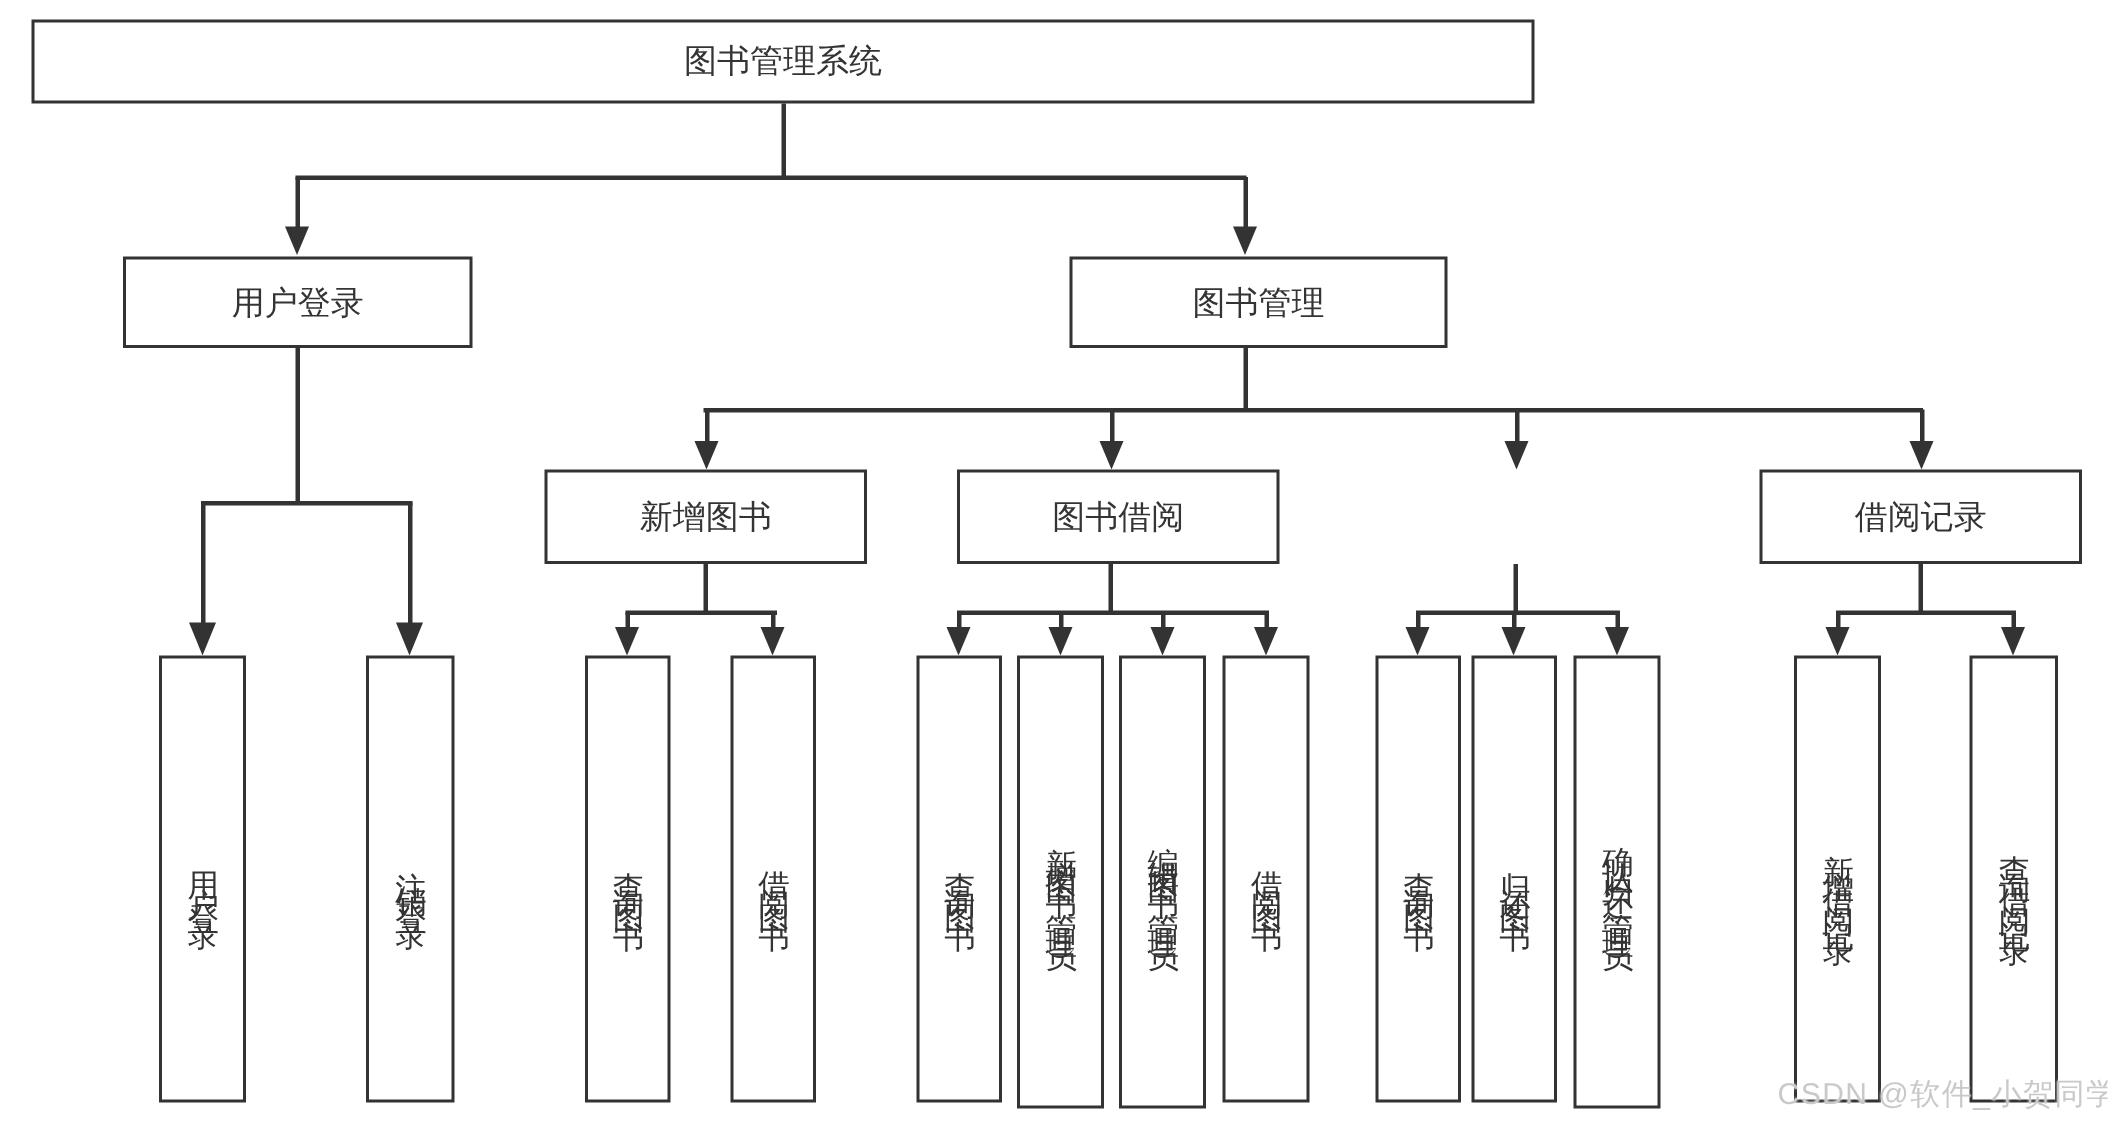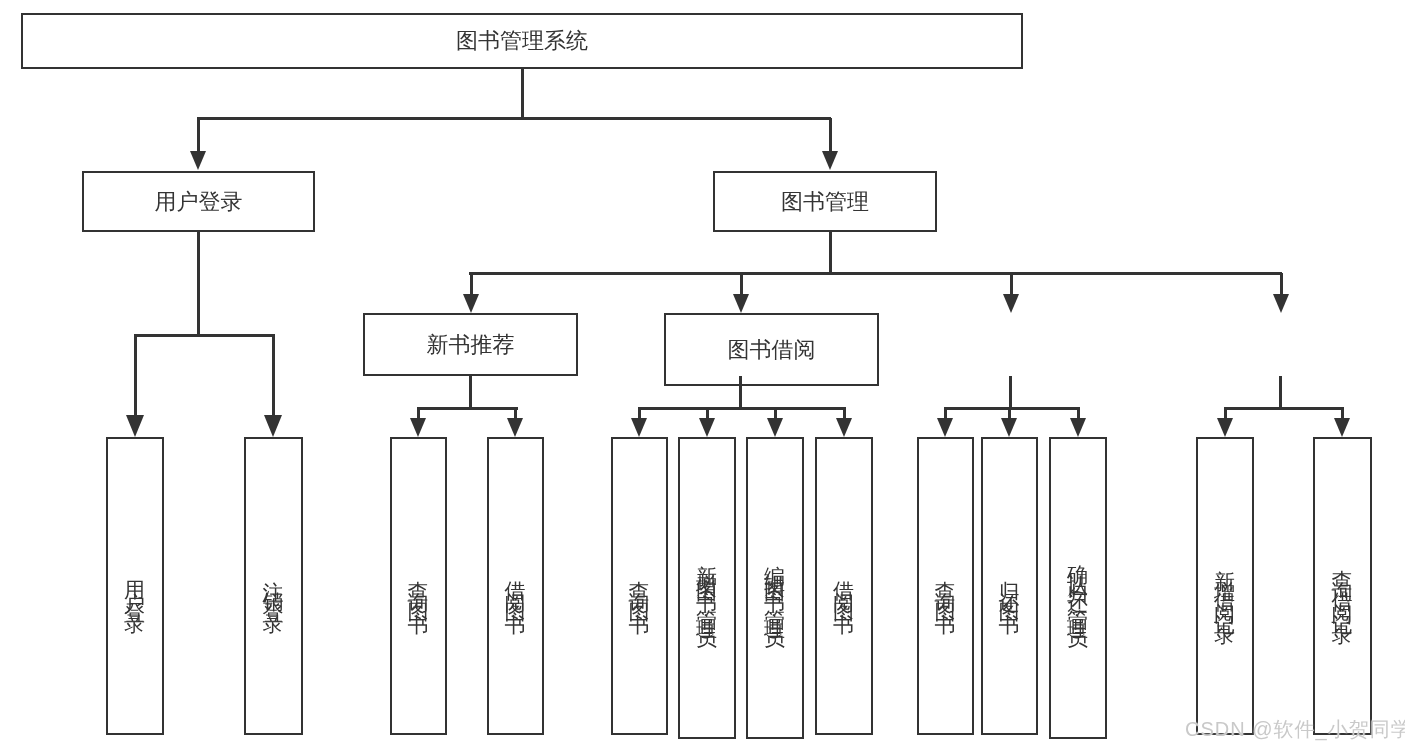--- a/index.html
+++ b/index.html
@@ -42,21 +42,21 @@
   <div class="vl" style="left:521px;top:69px;height:49px"></div>
   <div class="hl" style="left:197px;top:117px;width:634px"></div>
   <div class="vl" style="left:197px;top:118px;height:34px"></div>
   <div class="arw" style="left:190px;top:151px"></div>
   <div class="vl" style="left:829px;top:118px;height:34px"></div>
   <div class="arw" style="left:822px;top:151px"></div>
 
   <div class="box" style="left:82px;top:171px;width:233px;height:61px">
     <span>用户登录</span>
   </div>
-  <div class="box" style="left:713px;top:171px;width:224px;height:61px">
+  <div class="box" style="left:713px;top:171px;width:252px;height:61px">
     <span>图书管理</span>
   </div>
 
   <div class="vl" style="left:197px;top:232px;height:103px"></div>
   <div class="hl" style="left:134px;top:334px;width:141px"></div>
   <div class="vl" style="left:134px;top:335px;height:81px"></div>
   <div class="arw lg" style="left:126px;top:415px"></div>
   <div class="vl" style="left:272px;top:335px;height:81px"></div>
   <div class="arw lg" style="left:264px;top:415px"></div>
 
@@ -65,24 +65,27 @@
   <div class="vl" style="left:470px;top:273px;height:23px"></div>
   <div class="arw" style="left:463px;top:294px"></div>
   <div class="vl" style="left:740px;top:273px;height:23px"></div>
   <div class="arw" style="left:733px;top:294px"></div>
   <div class="vl" style="left:1010px;top:273px;height:23px"></div>
   <div class="arw" style="left:1003px;top:294px"></div>
   <div class="vl" style="left:1280px;top:273px;height:23px"></div>
   <div class="arw" style="left:1273px;top:294px"></div>
 
   <div class="box" style="left:363px;top:313px;width:215px;height:63px">
-    <span>新书推荐</span>
+    <span>新增图书</span>
   </div>
-  <div class="box" style="left:664px;top:313px;width:215px;height:73px">
+  <div class="box" style="left:638px;top:313px;width:215px;height:63px">
     <span>图书借阅</span>
+  </div>
+  <div class="box" style="left:1173px;top:313px;width:215px;height:63px">
+    <span>借阅记录</span>
   </div>
 
   <div class="vl" style="left:469px;top:376px;height:32px"></div>
   <div class="hl" style="left:417px;top:407px;width:101px"></div>
   <div class="vl" style="left:417px;top:408px;height:12px"></div>
   <div class="arw" style="left:410px;top:418px"></div>
   <div class="vl" style="left:514px;top:408px;height:12px"></div>
   <div class="arw" style="left:507px;top:418px"></div>
 
   <div class="vl" style="left:739px;top:376px;height:32px"></div>

